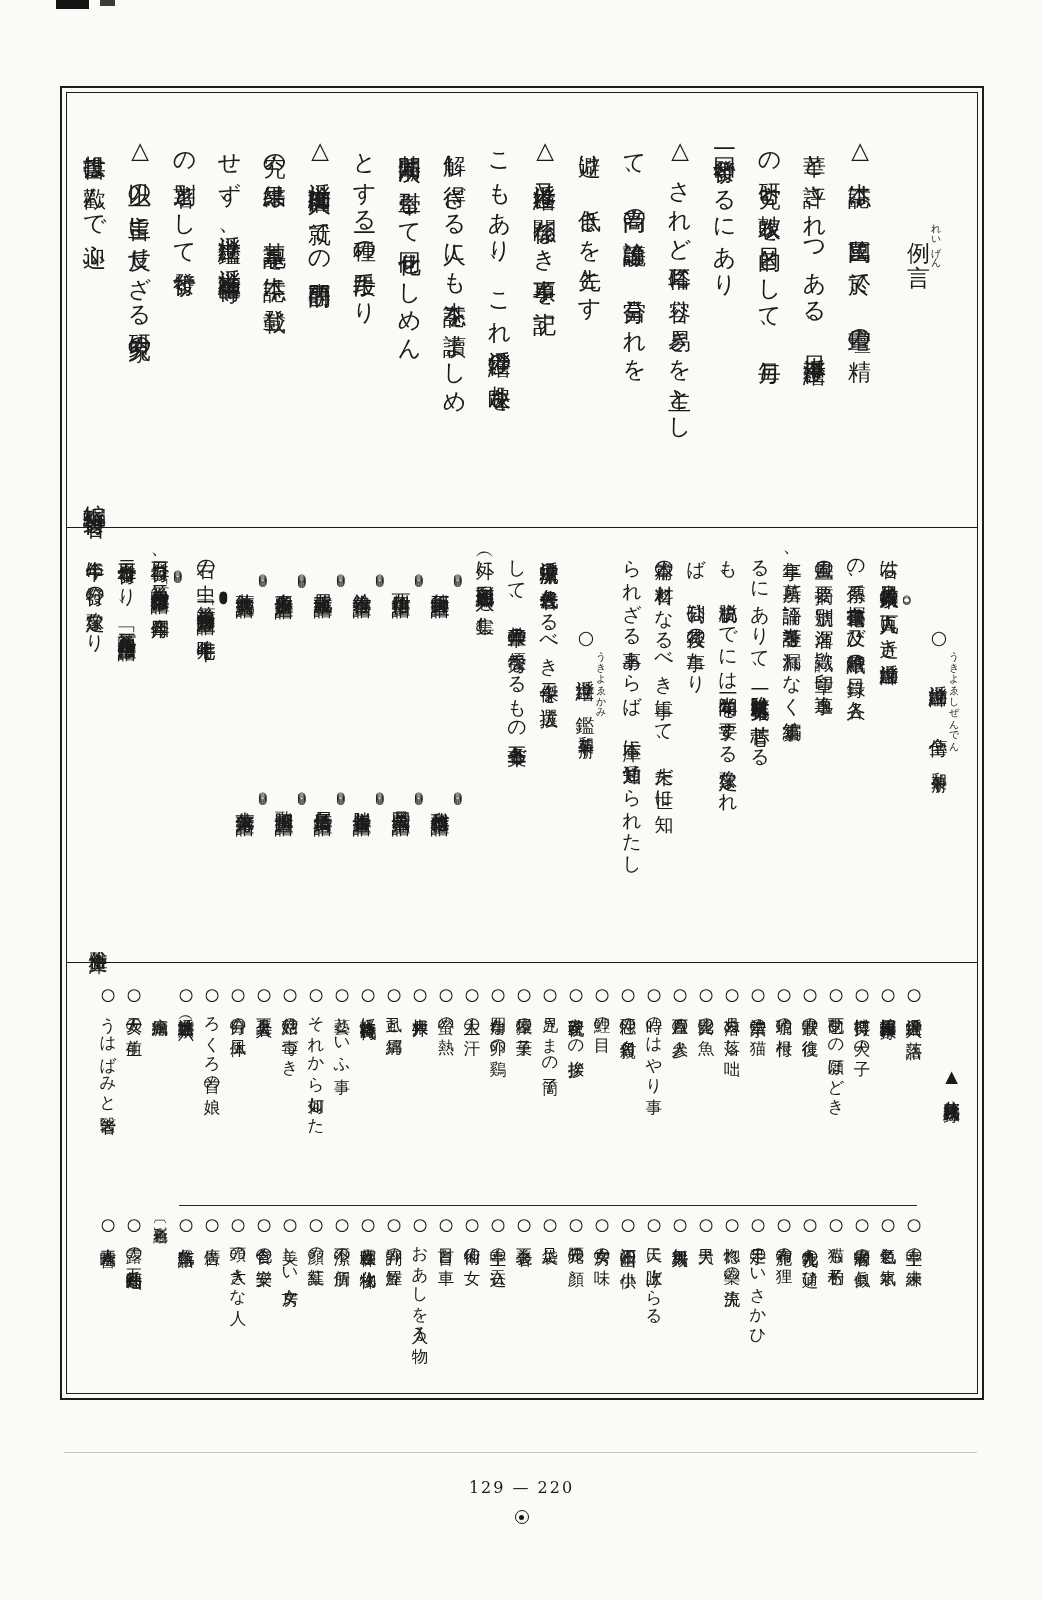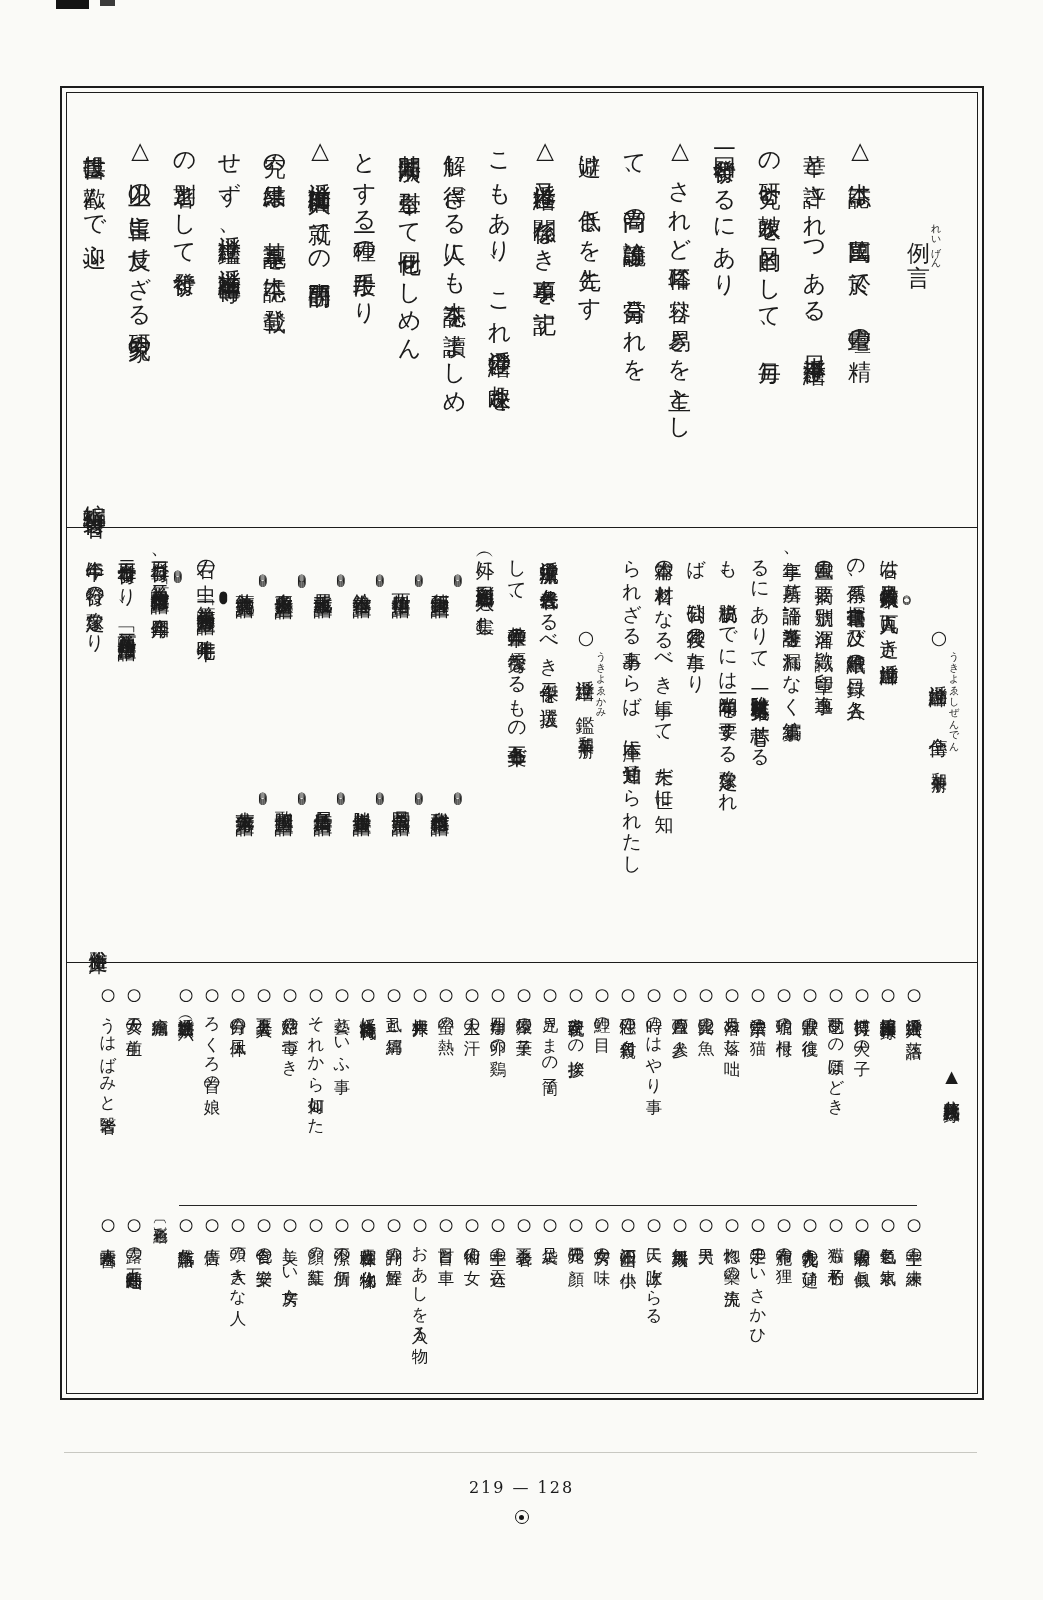--- a/index.html
+++ b/index.html
@@ -277,17 +277,17 @@
           <div class="vcol cat-col">
             <span class="c-top">○うはばみと醫者</span>
             <span class="c-bottom">○素人咄會</span>
           </div>
         </div>
 
     </div>
   </div>
 
   <div class="footer-rule"></div>
-  <div class="footer-pages">219 — 128</div>
+  <div class="footer-pages">129 — 220</div>
   <div class="reg-mark">
       <i></i>
     </div>
 </div>
 
 </body></html>

